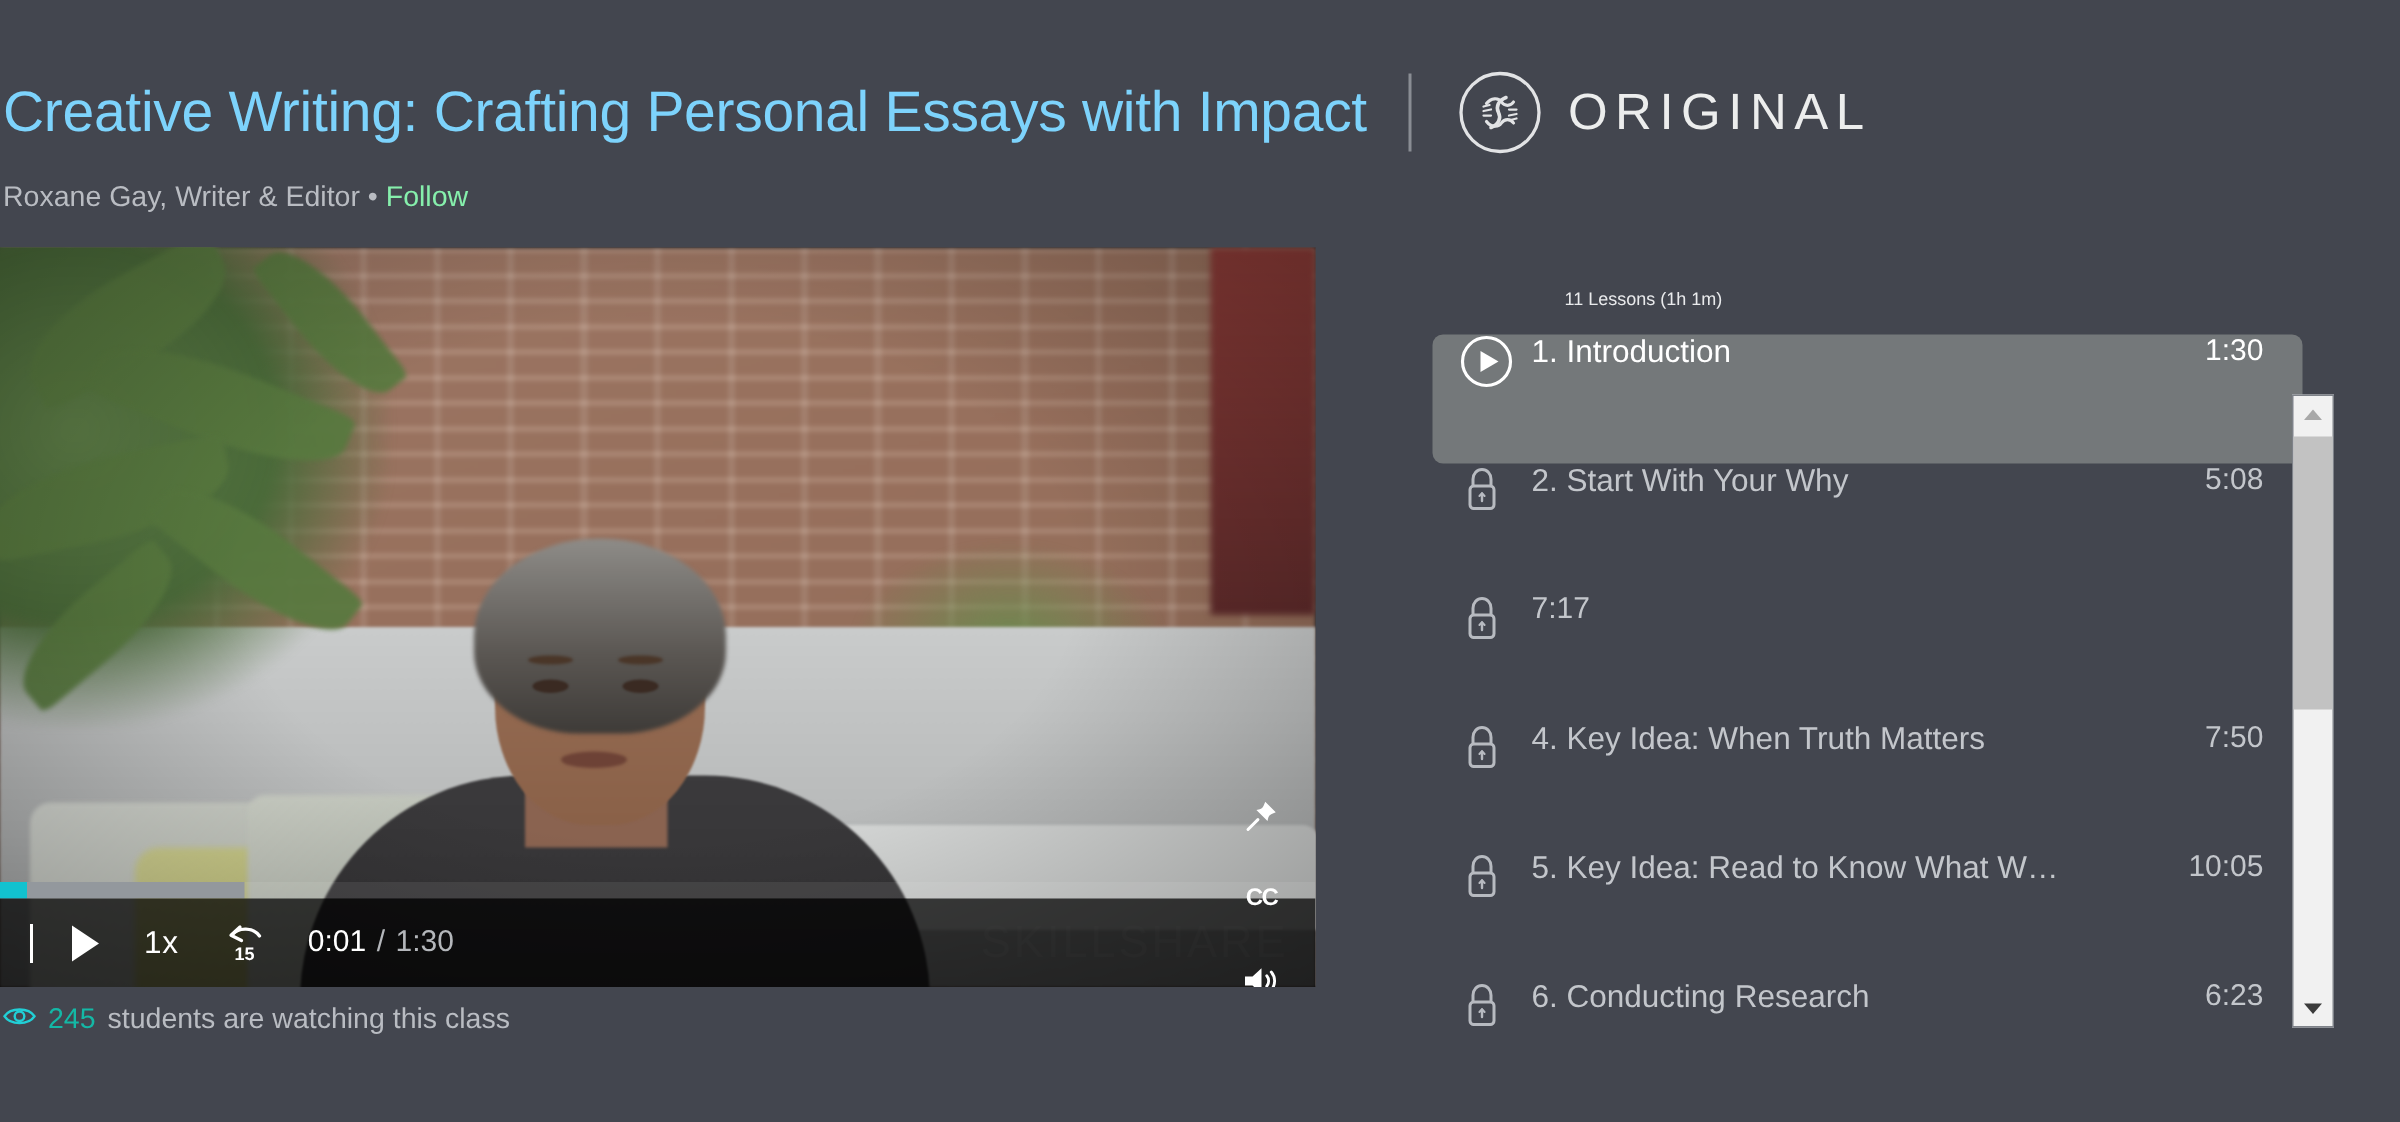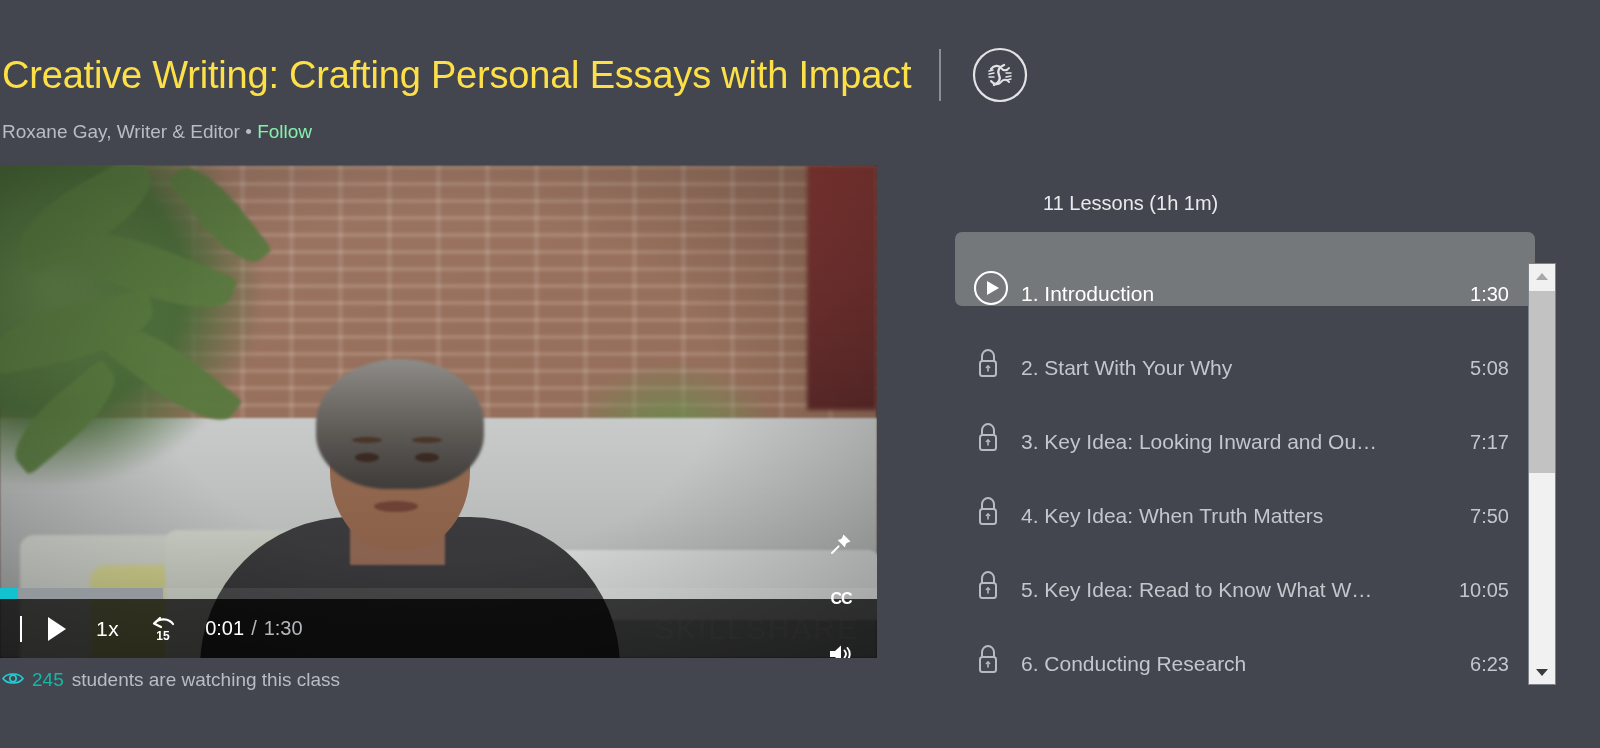--- a/index.html
+++ b/index.html
@@ -9,21 +9,21 @@
     font-family: "Liberation Sans", sans-serif;
     overflow: hidden;
   }
 
   
   .header { padding: 44px 0 0 0; }
   .title-row {
     display: flex; align-items: center; height: 62px;
   }
   .class-title {
-    font-size: 38px; font-weight: 400; color: #fde047;
+    font-size: 38px; font-weight: 400; color: #7dd3fc;
     letter-spacing: -0.2px; white-space: nowrap; line-height: 1;
     padding-left: 2px;
   }
   .title-divider {
     width: 2px; height: 52px; background: #8a8d94;
     margin: 0 30px 0 28px;
   }
   .brand { display: flex; align-items: center; gap: 16px; }
   .brand-mark { width: 58px; height: 58px; display: block; }
   .brand-word {
@@ -190,25 +190,25 @@
     margin-top: 11px; font-size: 19px; color: #b9bcc2;
     padding-left: 2px;
   }
   .watching .count { color: #14b8a6; }
 
   
   .lessons-panel {
     flex: 1; padding-left: 78px; position: relative;
   }
   .lessons-head {
-    font-size: 20px; color: #e9eaec; margin: 27px 0 0 88px;
+    font-size: 12px; color: #e9eaec; margin: 27px 0 0 88px;
   }
   .lesson-list { margin-top: 17px; }
   .lesson {
-    display: flex; align-items: flex-end; height: 74px;
+    display: flex; align-items: flex-start; height: 86px;
     padding: 0 26px 0 18px; border-radius: 7px;
     width: 580px; cursor: pointer;
   }
   .lesson.active { background: #74787a; }
   .lesson .licon { width: 48px; display: flex; align-items: center; }
   .lesson .ltitle {
     flex: 1; font-size: 21px; color: #c3c6cb;
     white-space: nowrap; overflow: hidden; text-overflow: ellipsis;
     padding-right: 14px;
   }
@@ -244,20 +244,21 @@
     <div class="brand">
       <span class="brand-mark">
         <svg viewBox="0 0 58 58" width="58" height="58">
           <circle cx="29" cy="29" r="26" fill="none" stroke="#e2e3e5" stroke-width="2.2"></circle>
           <path d="M20 23c3-4 8-4 10-1 2 3 6 3 8 0" fill="none" stroke="#e2e3e5" stroke-width="2.1" stroke-linecap="round"></path>
           <path d="M20 35c3 4 8 4 10 1 2-3 6-3 8 0" fill="none" stroke="#e2e3e5" stroke-width="2.1" stroke-linecap="round"></path>
           <path d="M33 19c-5 2-7 6-5 10 2 4 0 8-5 10" fill="none" stroke="#e2e3e5" stroke-width="2.4" stroke-linecap="round"></path>
           <path d="M18 25l4-1M18 28l5-1M18 31l5 0M40 33l-4 1M40 30l-5 1M40 27l-5 0" stroke="#e2e3e5" stroke-width="1.5" stroke-linecap="round"></path>
         </svg>
       </span>
+      <span class="brand-word">ORIGINAL</span>
     </div>
   </div>
   <div class="byline">
     <span>Roxane Gay, Writer &amp; Editor</span>
     <span>•</span>
     <span class="follow">Follow</span>
   </div>
 </div>
 
 <div class="main">
@@ -401,21 +402,20 @@
 
       <div class="lesson">
         <span class="licon">
           <svg width="30" height="34" viewBox="0 0 30 34">
             <path d="M9 15 V10.5 C9 6.9 11.7 4 15 4 C18.3 4 21 6.9 21 10.5 V15" fill="none" stroke="#b7bac0" stroke-width="2"></path>
             <rect x="7" y="15" width="16" height="15" rx="2.5" fill="none" stroke="#b7bac0" stroke-width="2"></rect>
             <path d="M15 20 V25" stroke="#b7bac0" stroke-width="1.6" stroke-linecap="round"></path>
             <path d="M13.3 21.6 L15 19.9 L16.7 21.6" fill="none" stroke="#b7bac0" stroke-width="1.4" stroke-linecap="round" stroke-linejoin="round"></path>
           </svg>
         </span>
-        <span class="ltitle">3. Key Idea: Looking Inward and Ou…</span>
         <span class="ltime">7:17</span>
       </div>
 
       <div class="lesson">
         <span class="licon">
           <svg width="30" height="34" viewBox="0 0 30 34">
             <path d="M9 15 V10.5 C9 6.9 11.7 4 15 4 C18.3 4 21 6.9 21 10.5 V15" fill="none" stroke="#b7bac0" stroke-width="2"></path>
             <rect x="7" y="15" width="16" height="15" rx="2.5" fill="none" stroke="#b7bac0" stroke-width="2"></rect>
             <path d="M15 20 V25" stroke="#b7bac0" stroke-width="1.6" stroke-linecap="round"></path>
             <path d="M13.3 21.6 L15 19.9 L16.7 21.6" fill="none" stroke="#b7bac0" stroke-width="1.4" stroke-linecap="round" stroke-linejoin="round"></path>

